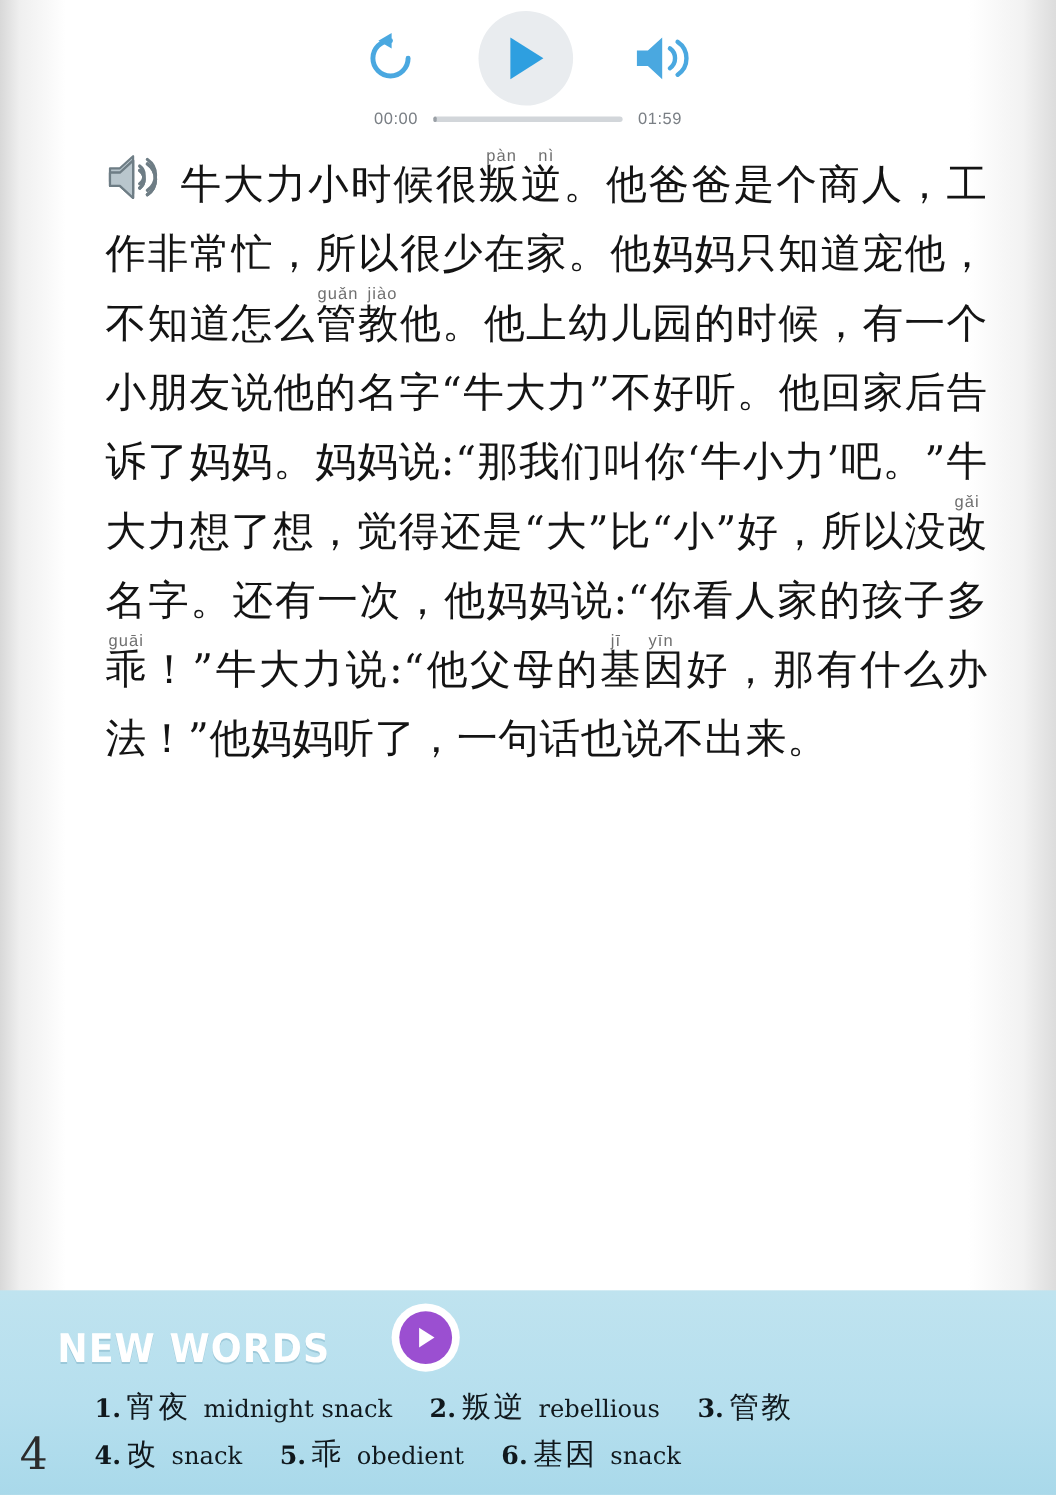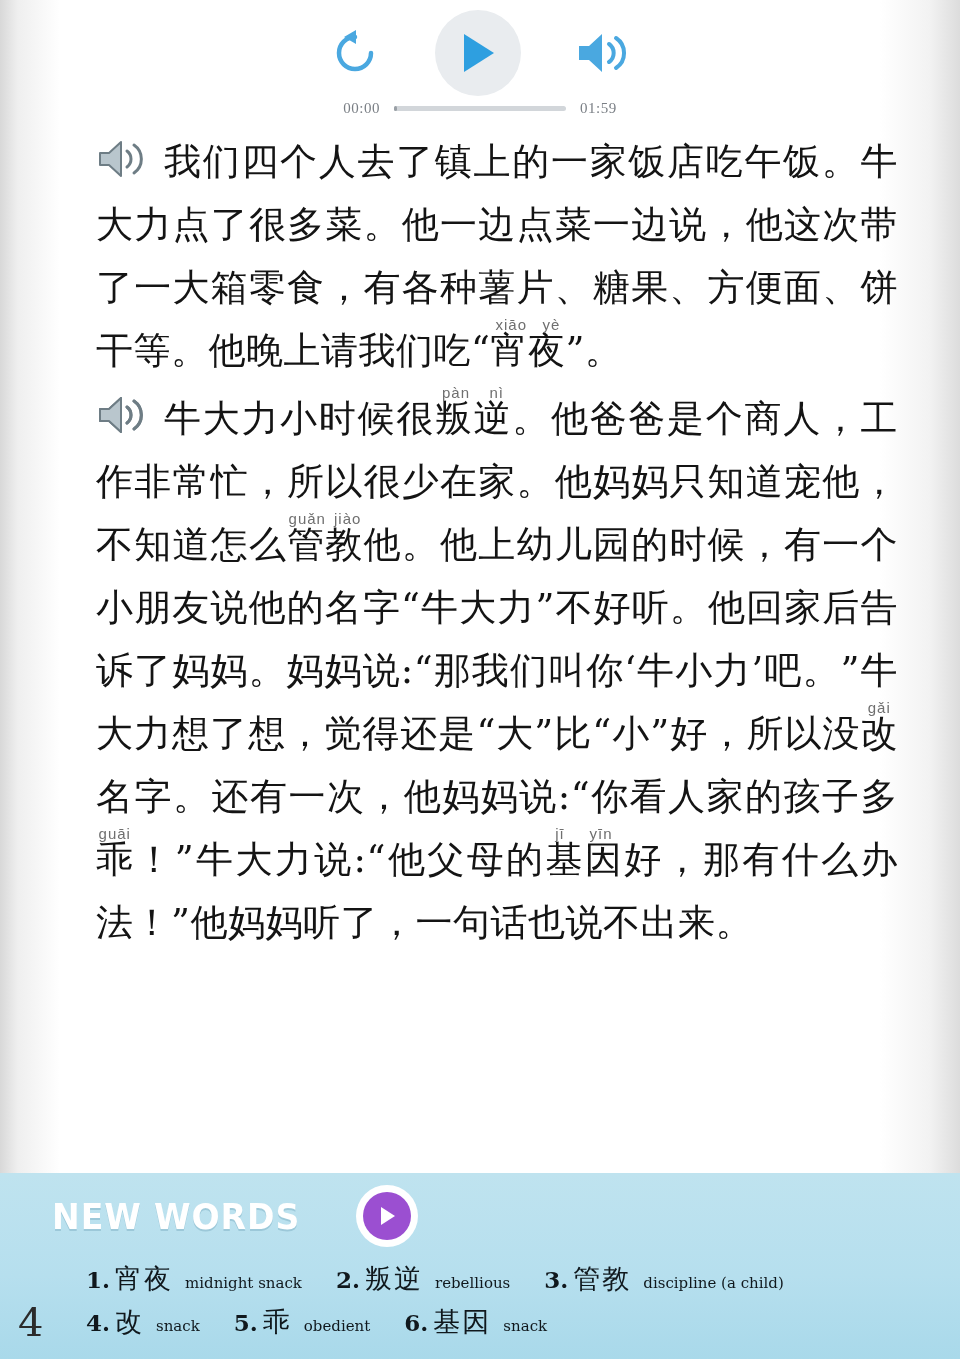--- a/index.html
+++ b/index.html
@@ -73,21 +73,21 @@
     left: 0;
     width: 960px;
     display: flex;
     align-items: center;
     justify-content: center;
     gap: 14px;
   }
   .time-label {
     font-size: 15px;
     color: #7a7f85;
-    font-family: Liberation Serif, serif;
+    font-family: Liberation Sans, sans-serif;
     letter-spacing: .5px;
   }
   .progress-track {
     width: 172px;
     height: 5px;
     border-radius: 3px;
     background: #d2d6da;
     position: relative;
   }
   .progress-fill {
@@ -150,21 +150,21 @@
     bottom: 0;
     width: 960px;
     height: 186px;
     background: linear-gradient(to bottom, #bfe3ef 0%, #b6dfee 55%, #a9d9ea 100%);
   }
   .nw-header {
     position: absolute;
     top: 12px;
     left: 52px;
     display: flex;
-    align-items: center;
+    align-items: flex-end;
     gap: 34px;
   }
   .nw-title {
     font-family: "DejaVu Sans", sans-serif;
     font-weight: bold;
     font-size: 36px;
     letter-spacing: 1px;
     color: #ffffff;
     text-shadow: 0 2px 0 rgba(120,170,190,.45);
     transform: scaleX(0.92);
@@ -215,21 +215,21 @@
   }
   .nw-cn {
     font-family: "DejaVu Serif", "Liberation Serif", serif;
     font-size: 27px;
     color: #10181d;
     letter-spacing: 2px;
     margin-right: 12px;
   }
   .nw-en {
     font-family: "DejaVu Serif", "Liberation Serif", serif;
-    font-size: 15px;
+    font-size: 22px;
     color: #10181d;
   }
 
   .page-number {
     position: absolute;
     left: 18px;
     bottom: 14px;
     font-family: "DejaVu Serif", "Liberation Serif", serif;
     font-size: 40px;
     color: #2b2b2b;
@@ -278,23 +278,20 @@
   <div class="content">
 
     <div class="para">
       <span class="speaker">
         <svg width="58" height="46" viewBox="0 0 58 46" aria-hidden="true">
           <path d="M4 17 L13 17 L25 6 L25 40 L13 29 L4 29 Z" fill="#b9c6cd" stroke="#6e7d85" stroke-width="2" stroke-linejoin="round"></path>
           <path d="M31 15 A10 10 0 0 1 31 31" fill="none" stroke="#6e7d85" stroke-width="3" stroke-linecap="round"></path>
           <path d="M38 9 A17 17 0 0 1 38 37" fill="none" stroke="#6e7d85" stroke-width="3" stroke-linecap="round"></path>
         </svg>
       </span>
-      <div class="cn indent-first">
-        <span>我们四个人去了镇上的一家饭店吃午饭。牛大力点了很多菜。他一边点菜一边说，他这次带了一大箱零食，有各种薯片、糖果、方便面、饼干等。他晚上请我们吃“</span><ruby><span>宵夜</span><rt>xiāo yè</rt></ruby><span>”。</span>
-      </div>
     </div>
 
     <div class="para">
       <span class="speaker">
         <svg width="58" height="46" viewBox="0 0 58 46" aria-hidden="true">
           <path d="M4 17 L13 17 L25 6 L25 40 L13 29 L4 29 Z" fill="#b9c6cd" stroke="#6e7d85" stroke-width="2" stroke-linejoin="round"></path>
           <path d="M31 15 A10 10 0 0 1 31 31" fill="none" stroke="#6e7d85" stroke-width="3" stroke-linecap="round"></path>
           <path d="M38 9 A17 17 0 0 1 38 37" fill="none" stroke="#6e7d85" stroke-width="3" stroke-linecap="round"></path>
         </svg>
       </span>
@@ -335,21 +332,20 @@
           <span class="nw-en">midnight snack</span>
         </span>
         <span class="nw-item">
           <span class="nw-num">2.</span>
           <span class="nw-cn">叛逆</span>
           <span class="nw-en">rebellious</span>
         </span>
         <span class="nw-item">
           <span class="nw-num">3.</span>
           <span class="nw-cn">管教</span>
-          <span class="nw-en">discipline (a child)</span>
         </span>
       </div>
       <div class="nw-row">
         <span class="nw-item">
           <span class="nw-num">4.</span>
           <span class="nw-cn">改</span>
           <span class="nw-en">snack</span>
         </span>
         <span class="nw-item">
           <span class="nw-num">5.</span>

